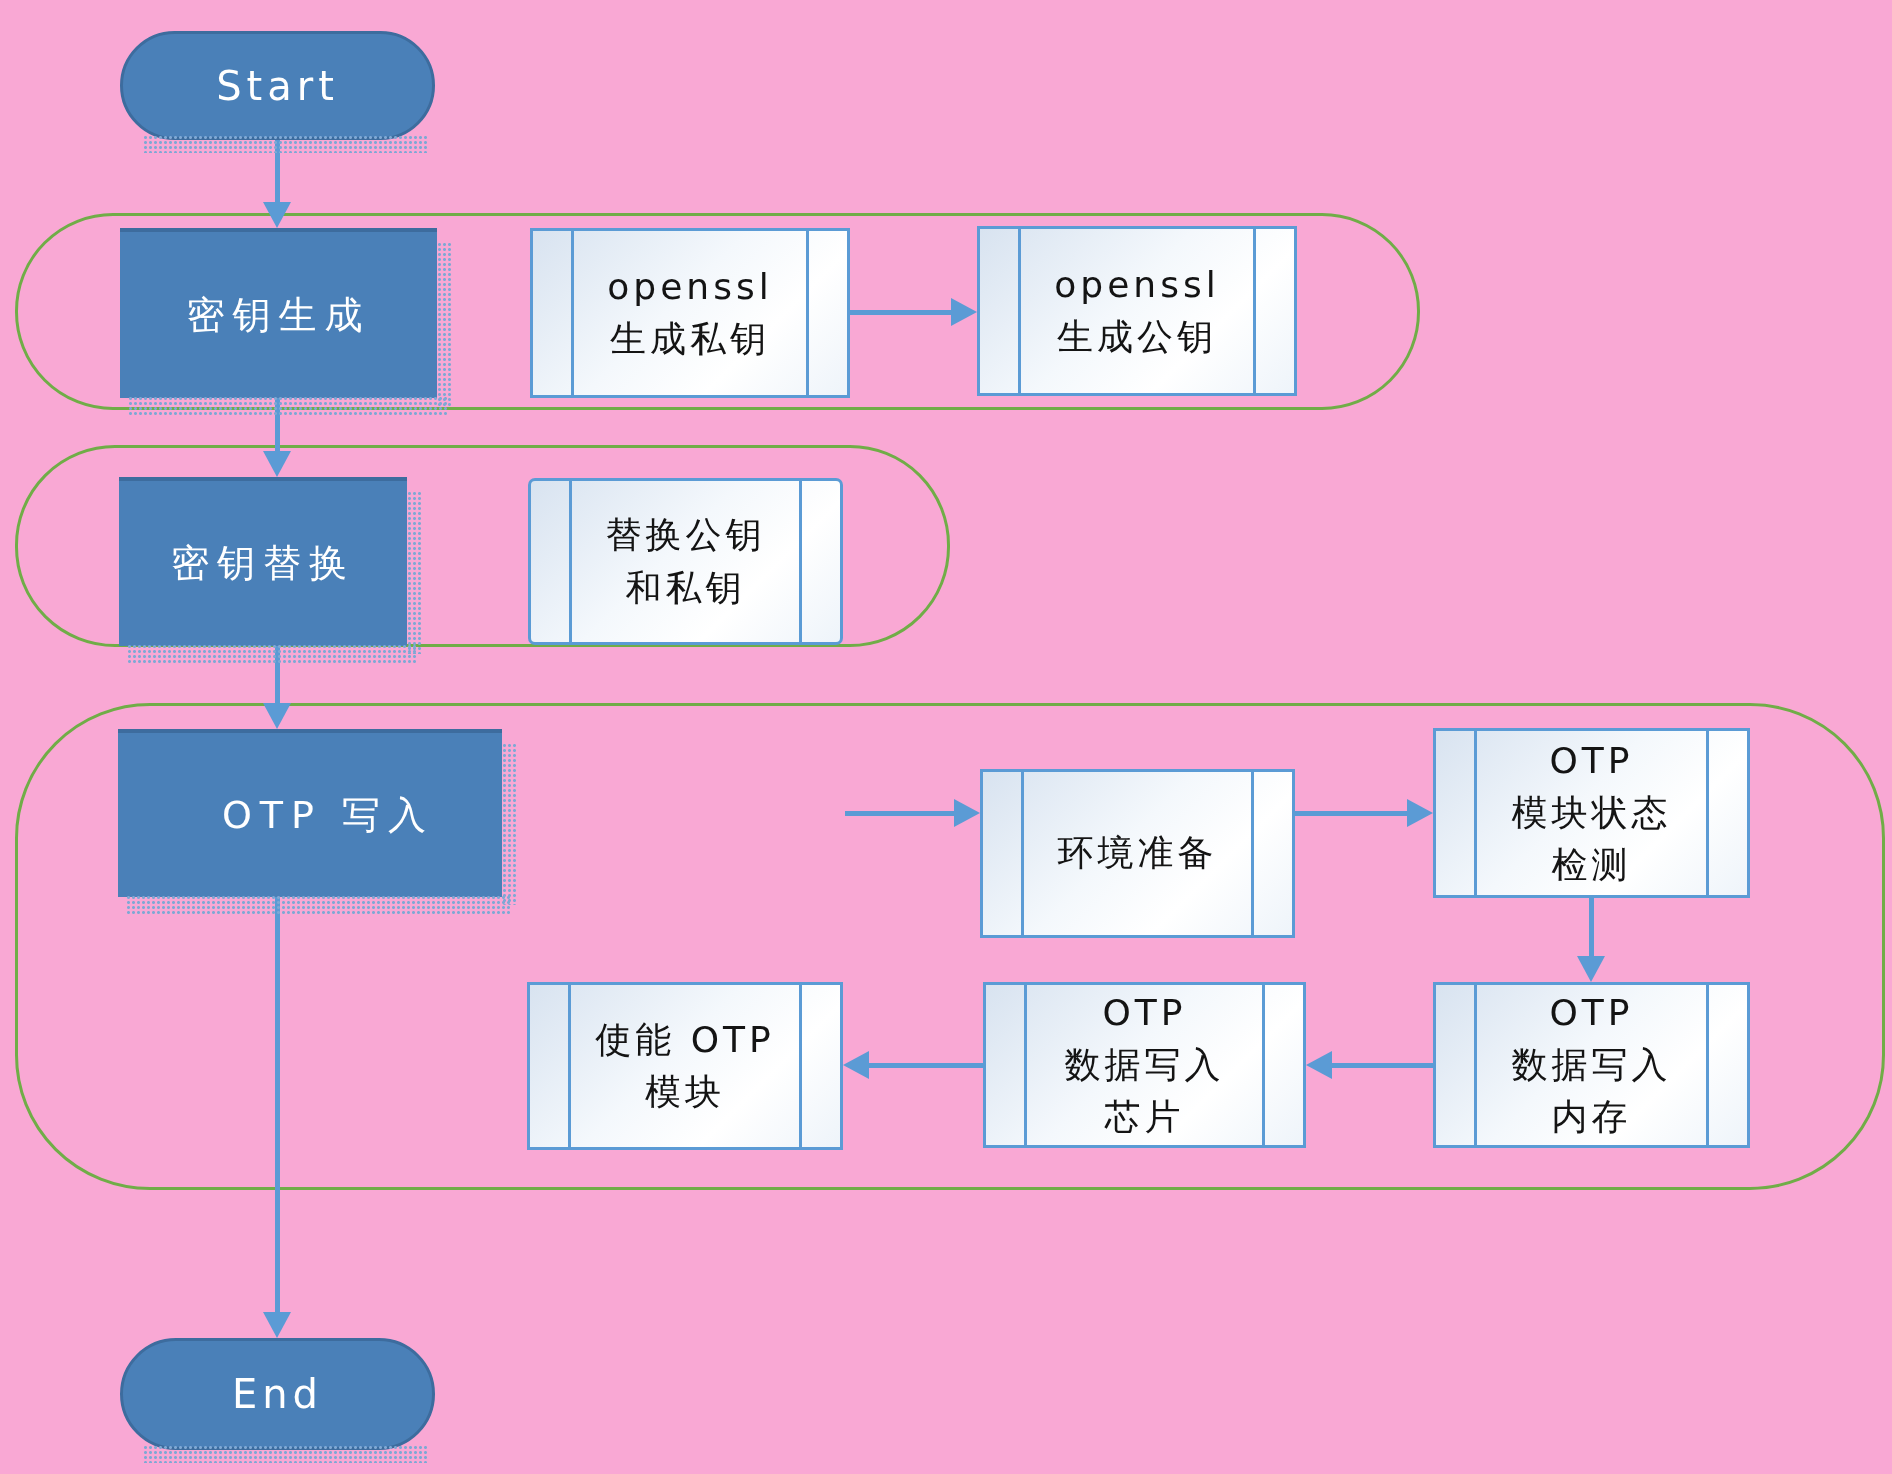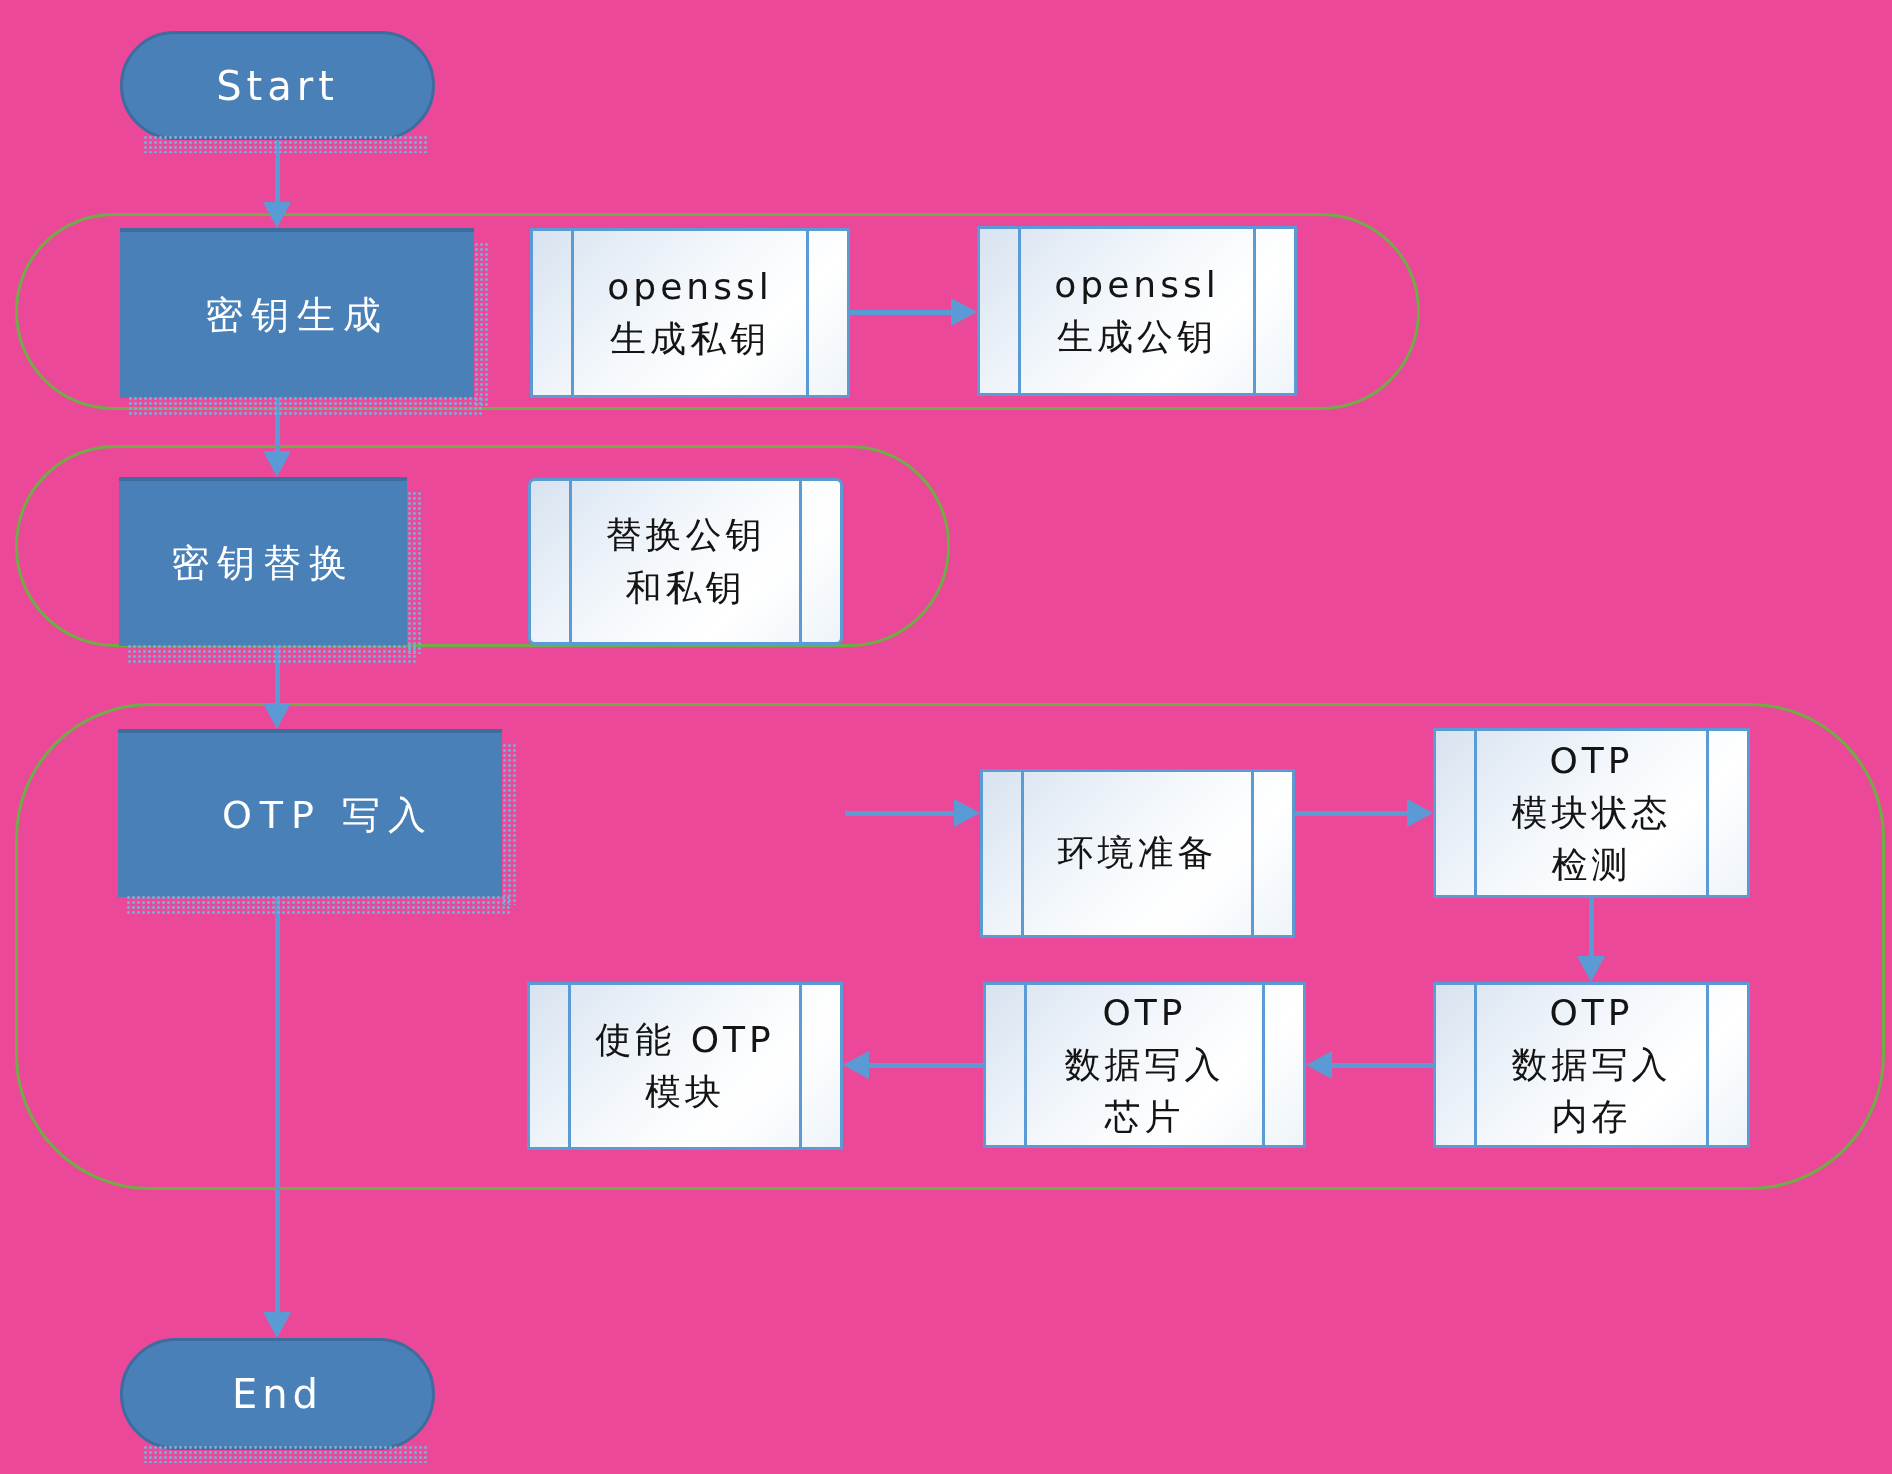--- a/index.html
+++ b/index.html
@@ -1,17 +1,17 @@
 <!DOCTYPE html>
 <html><head>
 <meta charset="utf-8">
 <style>
   html,body{margin:0;padding:0;background:#ffffff;}
   body{font-family:"DejaVu Sans","Liberation Sans",sans-serif;}
-  .canvas{position:relative;width:1892px;height:1474px;background:#ec4899;overflow:hidden;}
+  .canvas{position:relative;width:1892px;height:1474px;background:#f9a8d4;overflow:hidden;}
 
   
   .lane{position:absolute;border:3px solid #70AD47;background:transparent;}
   #lane-keygen{left:15px;top:213px;width:1399px;height:191px;border-radius:98px;}
   #lane-keyswap{left:15px;top:445px;width:929px;height:196px;border-radius:100px;}
   #lane-otp{left:15px;top:703px;width:1864px;height:481px;border-radius:135px;}
 
   
   .pill{position:absolute;background:#4A80B8;border:3px solid #3D6C9E;border-radius:58px;
         color:#ffffff;display:flex;align-items:center;justify-content:center;
@@ -19,21 +19,21 @@
   #start{left:120px;top:31px;width:309px;height:103px;}
   #end{left:120px;top:1338px;width:309px;height:106px;}
   .pill::before{content:"";position:absolute;left:20px;right:4px;bottom:-16px;height:18px;
         background-image:radial-gradient(circle,#7FA8D4 1.2px,transparent 1.7px);
         background-size:5px 5px;}
 
   
   .solid{position:absolute;background:#4A80B8;border-top:4px solid #3D6C9E;
         color:#ffffff;display:flex;align-items:center;justify-content:center;
         font-size:38px;letter-spacing:8px;}
-  #b-keygen{left:120px;top:228px;width:354px;height:166px;}
+  #b-keygen{left:120px;top:228px;width:317px;height:166px;}
   #b-keyswap{left:119px;top:477px;width:288px;height:165px;}
   #b-otp{left:118px;top:729px;width:348px;height:164px;padding-left:36px;}
   .solid::before{content:"";position:absolute;left:8px;right:-10px;bottom:-18px;height:20px;
         background-image:radial-gradient(circle,#7FA8D4 1.2px,transparent 1.7px);
         background-size:5px 5px;}
   .solid::after{content:"";position:absolute;top:10px;bottom:-8px;right:-16px;width:16px;
         background-image:radial-gradient(circle,#7FA8D4 1.2px,transparent 1.7px);
         background-size:5px 5px;}
 
   

